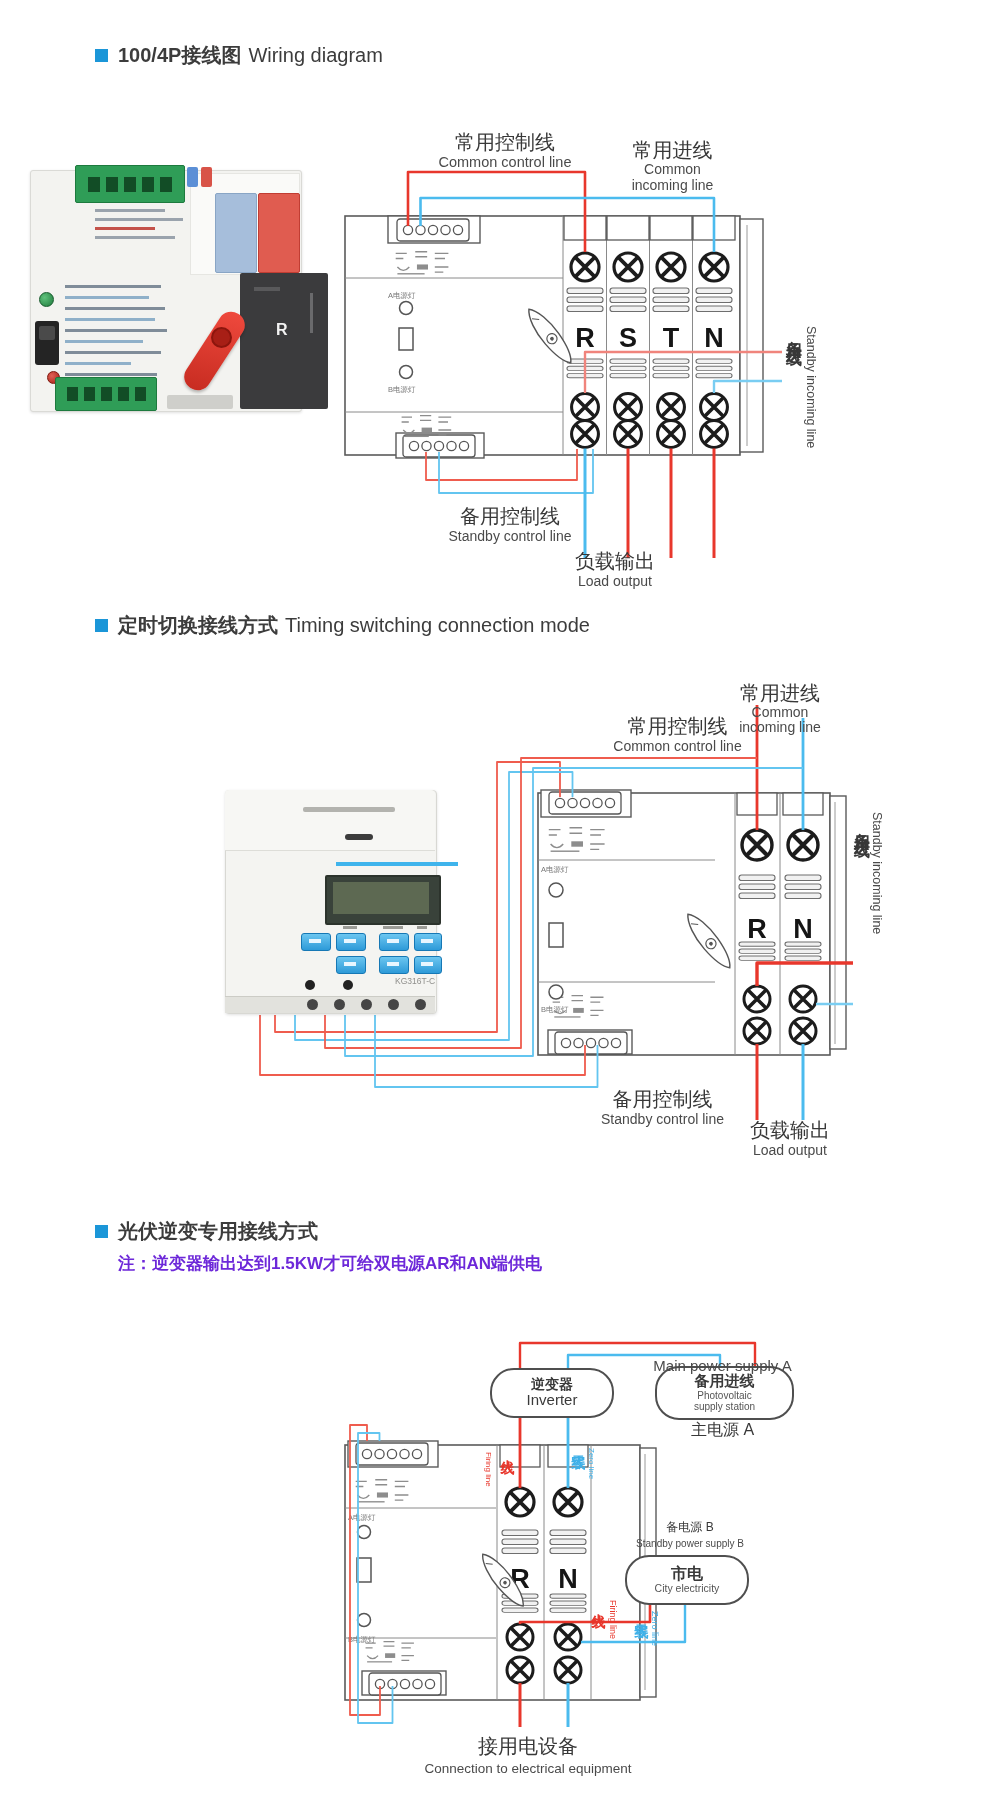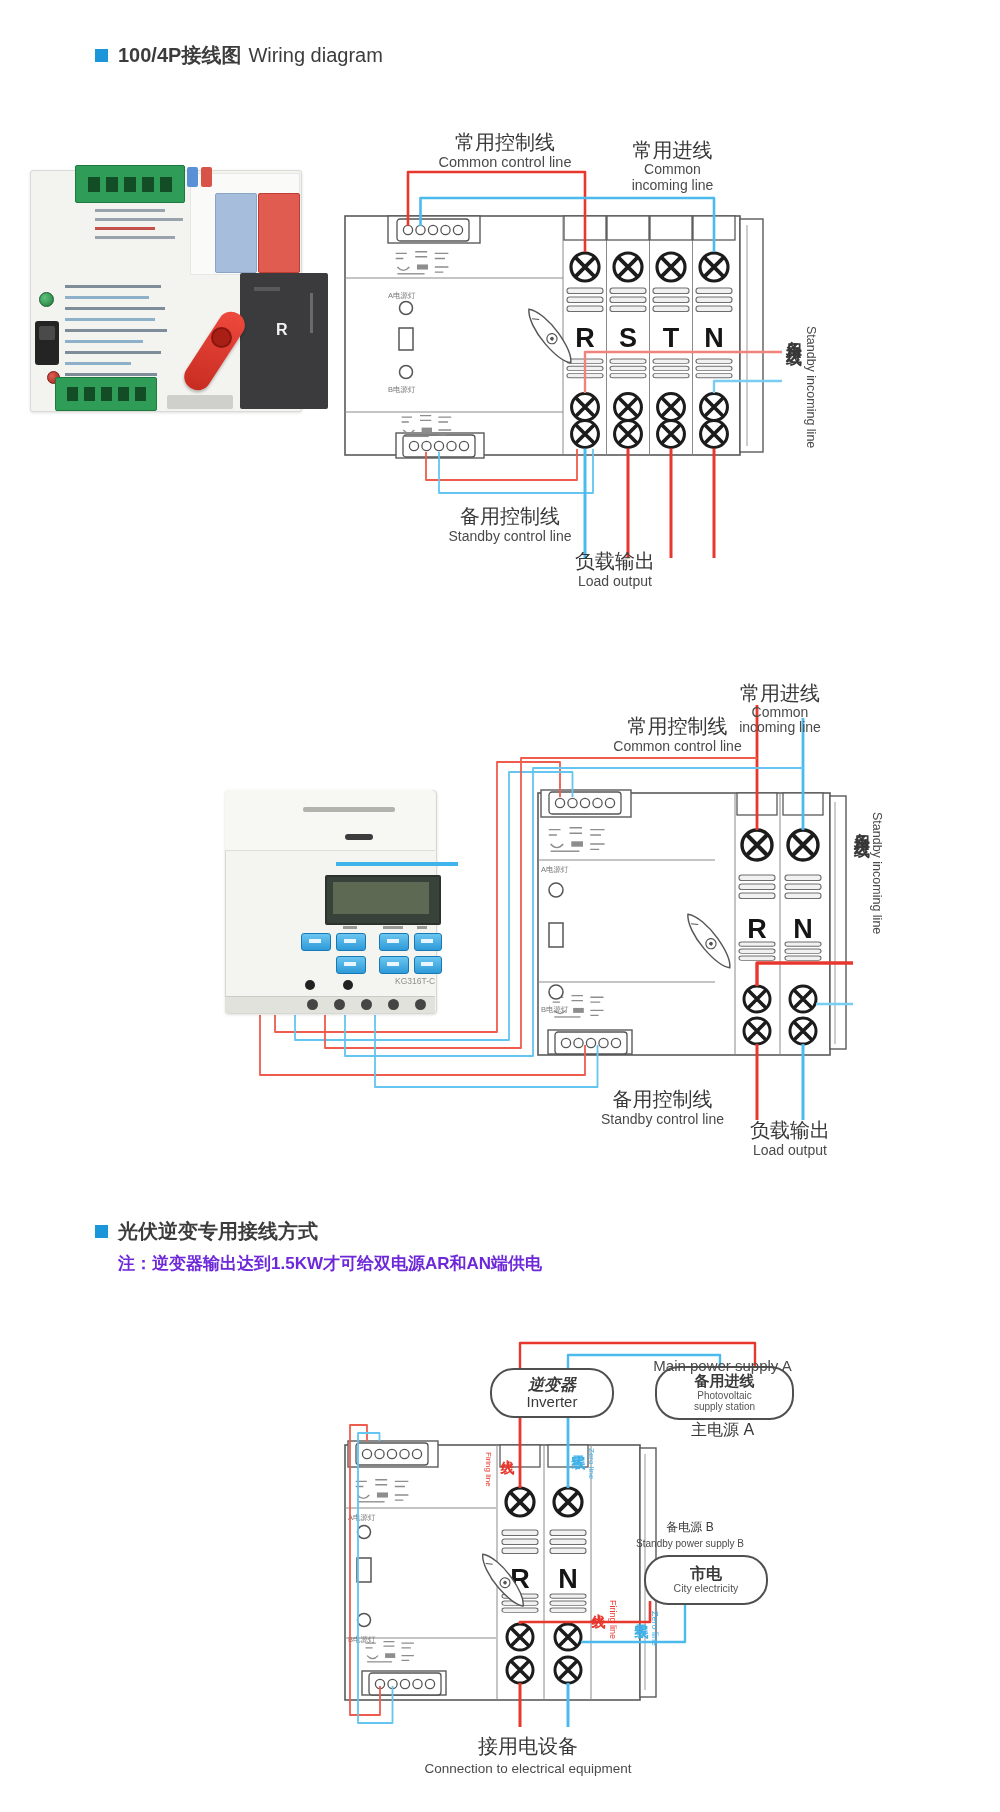--- a/index.html
+++ b/index.html
@@ -206,20 +206,26 @@
   <div class="lab zh" style="left:585px;top:137px;width:175px;">常用进线</div>
   <div class="lab en" style="left:585px;top:161px;width:175px;">Common</div>
   <div class="lab en" style="left:585px;top:177px;width:175px;">incoming line</div>
   <div class="vzh" style="left:783px;top:328px;">备用进线</div>
   <div class="roten" style="left:818px;top:326px;width:140px;">Standby incoming line</div>
   <div class="lab zh" style="left:400px;top:503px;width:220px;">备用控制线</div>
   <div class="lab en" style="left:400px;top:528px;width:220px;">Standby control line</div>
   <div class="lab zh" style="left:505px;top:548px;width:220px;">负载输出</div>
   <div class="lab en" style="left:505px;top:573px;width:220px;">Load output</div>
 
+  <div class="heading" style="left:95px;top:612px;">
+    <span class="bullet"></span>
+    <span class="zh">定时切换接线方式</span>
+    <span style="width:7px"></span>
+    <span>Timing switching connection mode</span>
+  </div>
 
   <svg style="left:215px;top:650px;" width="645" height="520" viewBox="0 0 645 520">
     <g fill="#fff" stroke="#5a5a5a">
       <rect x="323" y="143" width="292" height="262" stroke-width="1.6"></rect>
       <rect x="615" y="146" width="16" height="253" stroke-width="1.4"></rect>
       <line x1="620" y1="152" x2="620" y2="394" stroke="#9a9a9a" stroke-width="1"></line>
       <rect x="326" y="140" width="90" height="27" stroke-width="1.4"></rect>
       <line x1="323" y1="210" x2="500" y2="210" stroke="#8a8a8a" stroke-width="1"></line>
       <line x1="323" y1="332" x2="500" y2="332" stroke="#8a8a8a" stroke-width="1"></line>
       <line x1="520" y1="143" x2="520" y2="405" stroke="#8a8a8a" stroke-width="1"></line>
@@ -388,33 +394,33 @@
       <path d="M47,151 V135 H30 V425 H60 V396" stroke="#ef5c4e" stroke-width="1.8"></path>
       <path d="M59.5,151 V143 H38 V433 H72.5 V396" stroke="#63c5f0" stroke-width="1.8"></path>
       <path d="M330,311 V332 H200 V334" stroke="#e8372c" stroke-width="2.6"></path>
       <path d="M365,311 V352 H261" stroke="#4bbbee" stroke-width="2.4"></path>
       <path d="M200,393 V437" stroke="#e8372c" stroke-width="3"></path>
       <path d="M248,393 V437" stroke="#4bbbee" stroke-width="3"></path>
     </g>
   </svg>
 
   <div class="roundbox" style="left:490px;top:1368px;width:120px;height:46px;">
-    <div class="zh" style="font-size:16px;font-style:italic;">逆变器</div>
+    <div class="zh" style="font-size:14px;">逆变器</div>
     <div style="font-size:15px;">Inverter</div>
   </div>
   <div class="roundbox" style="left:655px;top:1366px;width:135px;height:50px;">
     <div class="zh" style="font-size:15px;">备用进线</div>
     <div style="font-size:10px;color:#555;">Photovoltaic</div>
     <div style="font-size:10px;color:#555;">supply station</div>
   </div>
   <div class="lab zh" style="left:655px;top:1420px;width:135px;font-size:16px;">主电源 A</div>
   <div class="lab en" style="left:645px;top:1357px;width:155px;font-size:15px;">Main power supply A</div>
   <div class="lab zh" style="left:612px;top:1519px;width:156px;font-size:12px;">备电源 B</div>
   <div class="lab en" style="left:612px;top:1538px;width:156px;font-size:10px;">Standby power supply B</div>
-  <div class="roundbox" style="left:644px;top:1555px;width:120px;height:46px;">
+  <div class="roundbox" style="left:625px;top:1555px;width:120px;height:46px;">
     <div class="zh" style="font-size:16px;">市电</div>
     <div style="font-size:10.5px;color:#555;">City electricity</div>
   </div>
 
   <div class="vzh" style="left:499px;top:1449px;color:#e8372c;font-size:14px;letter-spacing:1px;">火线</div>
   <div class="roten" style="left:493px;top:1452px;width:42px;font-size:8px;color:#e8372c;">Firing line</div>
   <div class="vzh" style="left:570px;top:1444px;color:#3fb0e8;font-size:14px;letter-spacing:1px;">零线</div>
   <div class="roten" style="left:596px;top:1448px;width:42px;font-size:8px;color:#3fb0e8;">Zero line</div>
 
   <div class="vzh" style="left:590px;top:1603px;color:#e8372c;font-size:14px;letter-spacing:1px;">火线</div>

